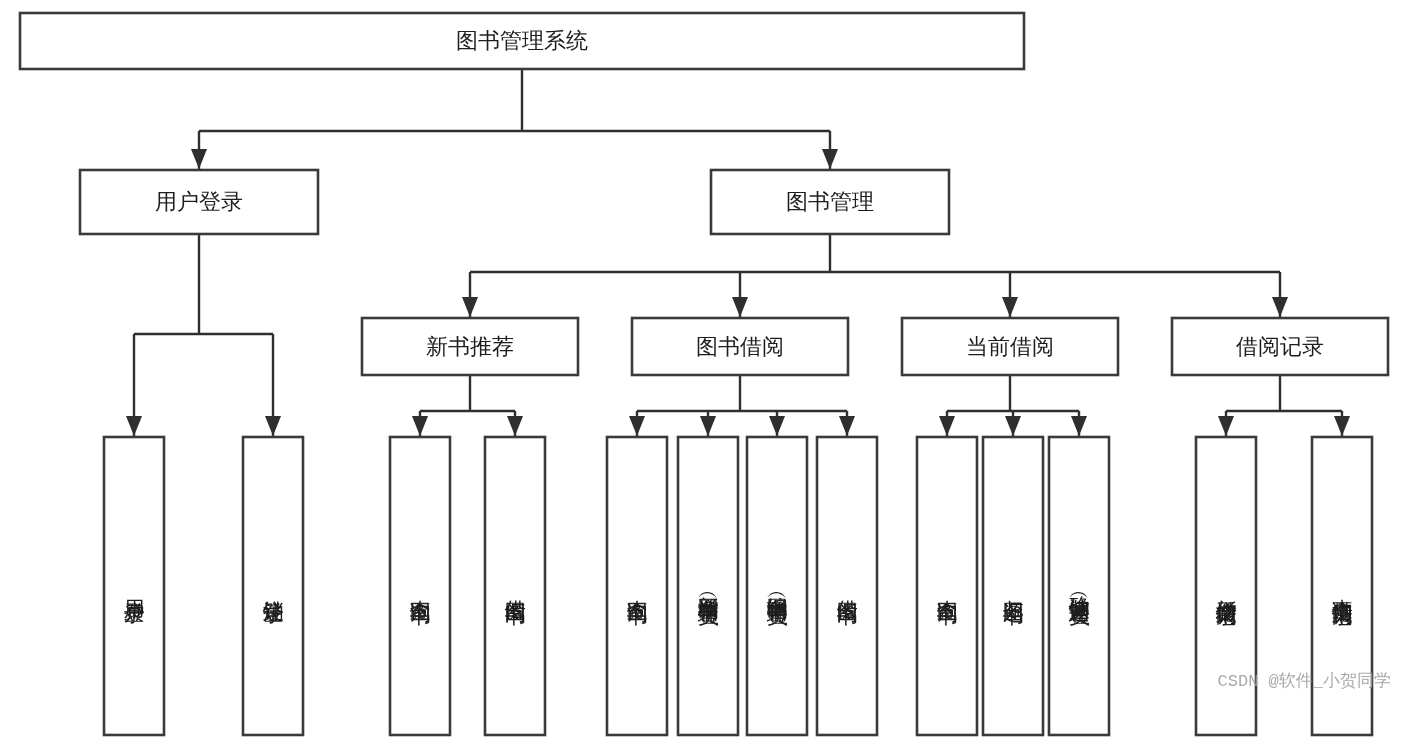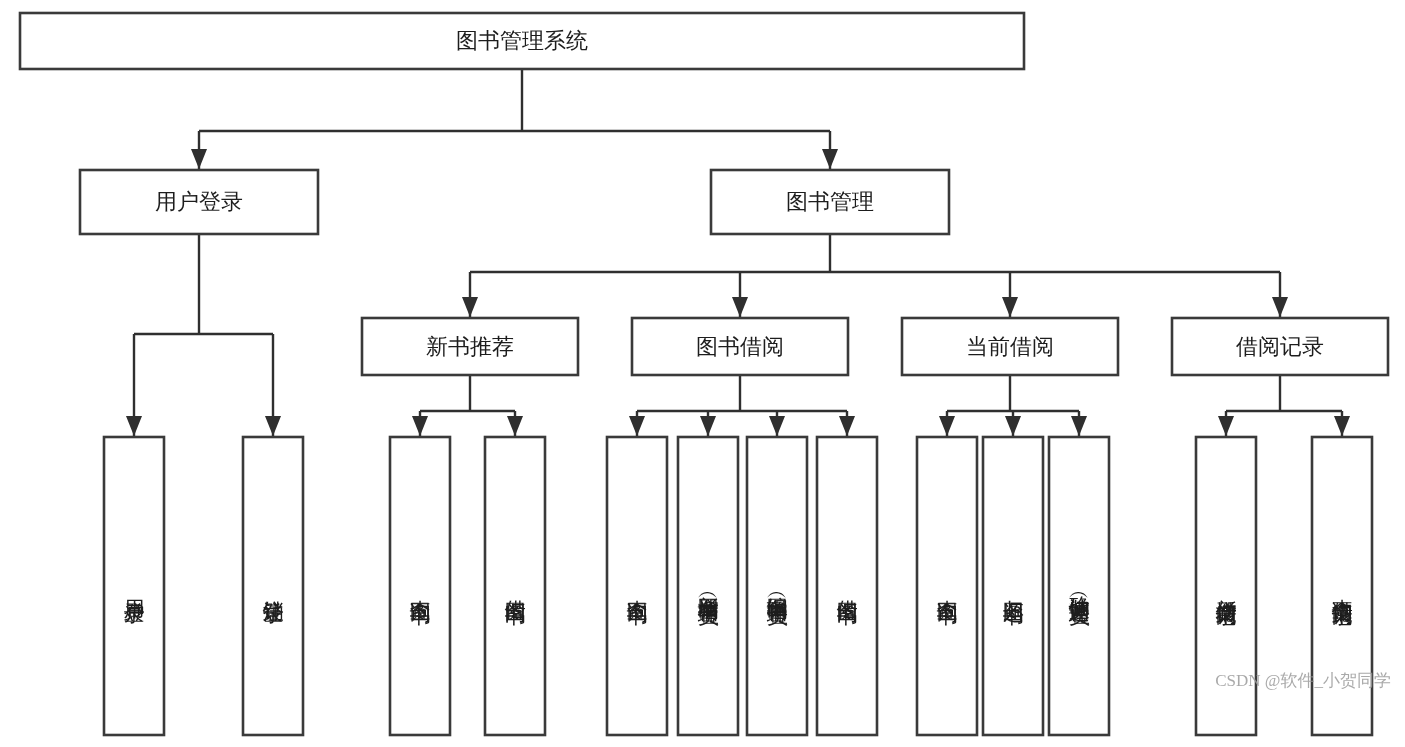--- a/index.html
+++ b/index.html
@@ -64,21 +64,21 @@
     line-height: 1.06;
     color: #1d1d1d;
     letter-spacing: 1.5px;
     pointer-events: none;
     white-space: nowrap;
   }
   .watermark {
     position: absolute;
     right: 14px;
     bottom: 6px;
-    font-family: Liberation Serif, serif;
+    font-family: Liberation Mono, monospace;
     font-size: 17px;
     color: #9b9b9b;
     opacity: 0.85;
     white-space: nowrap;
   }
 </style>
 </head>
 <body>
 
 <div id="diagram-root">

